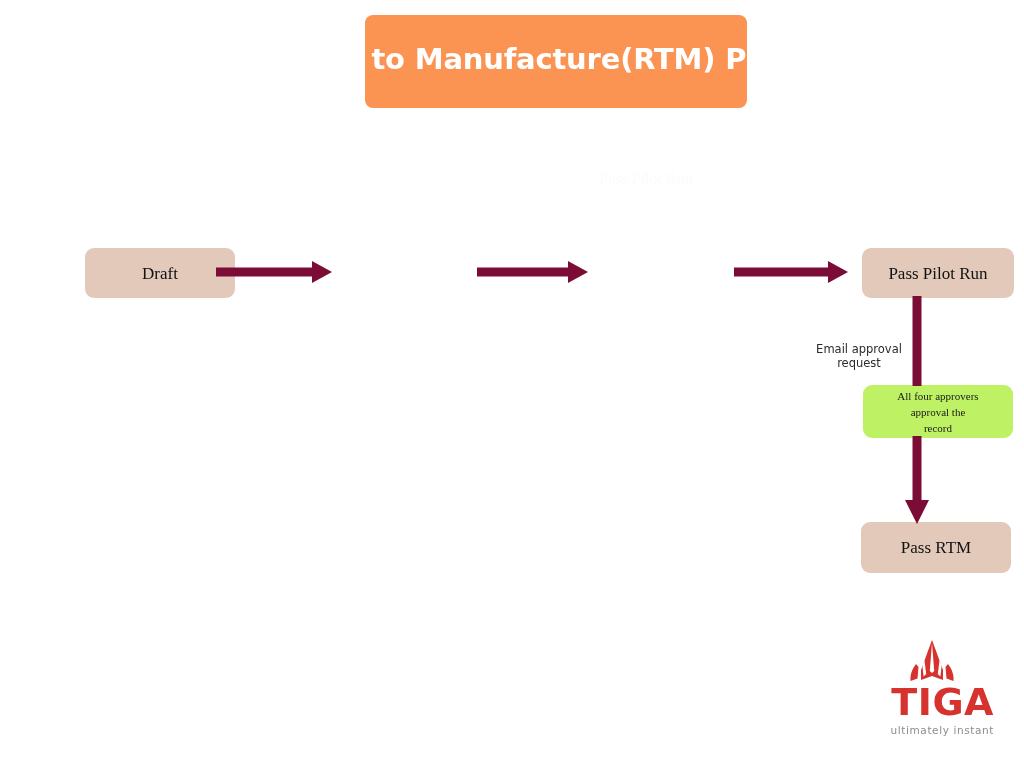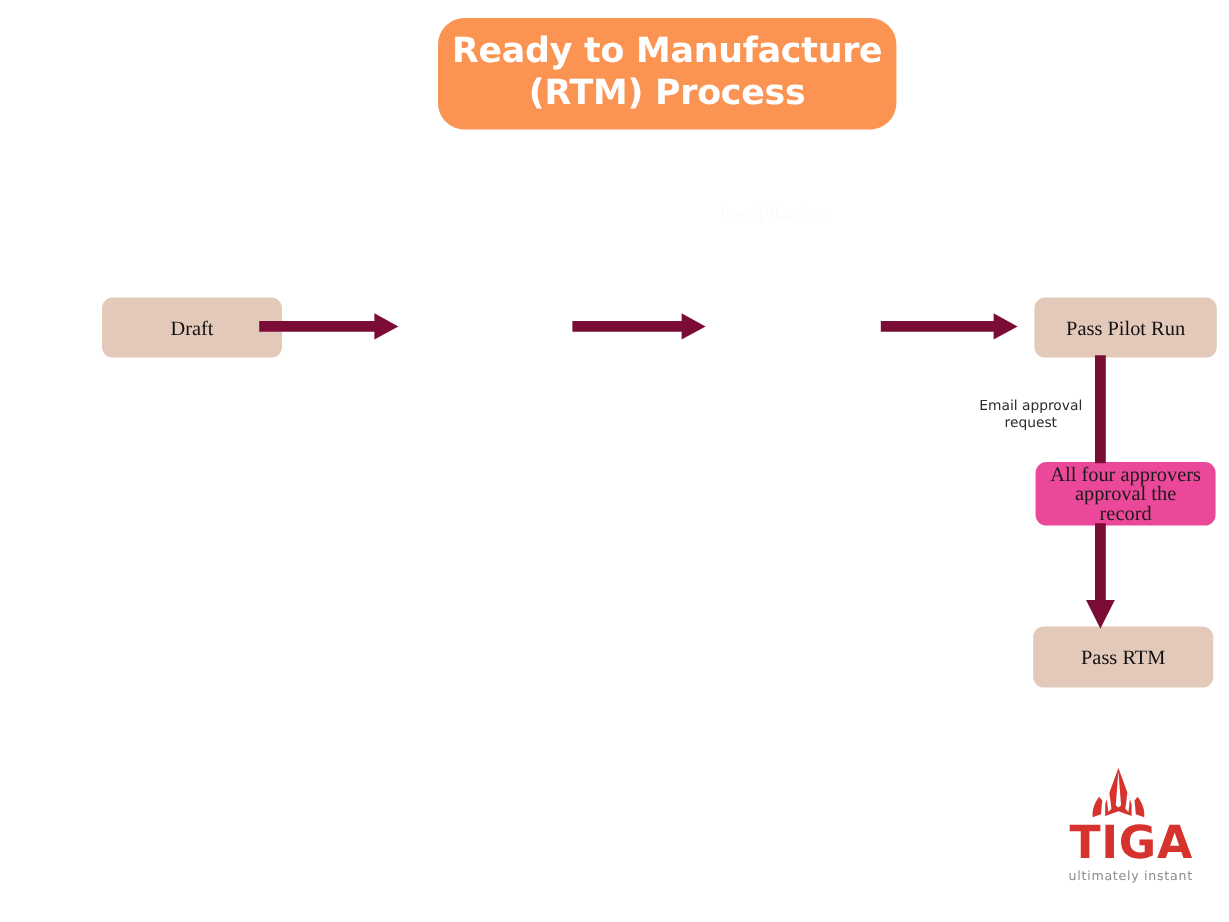--- a/index.html
+++ b/index.html
@@ -23,23 +23,23 @@
   }
 
   
   .title-banner {
     position: absolute;
     left: 365px;
     top: 15px;
     width: 382px;
     height: 93px;
     background: #fb9453;
-    border-radius: 22px;
+    border-radius: 8px;
     display: flex;
-    flex-direction: column;
+    flex-direction: row;
     align-items: center;
     justify-content: center;
     box-sizing: border-box;
     padding: 4px 12px 8px;
   }
   .title-line {
     color: #ffffff;
     font-family: "DejaVu Sans", sans-serif;
     font-size: 29px;
     font-weight: bold;
@@ -75,25 +75,25 @@
   }
   .node-tan {
     background: #e3c9ba;
     border-radius: 9px;
     color: #121212;
     font-family: "Liberation Serif", serif;
     font-size: 17px;
     line-height: 21px;
   }
   .node-orange {
-    background: #ec4899;
+    background: #bef264;
     border-radius: 9px;
     color: #1a1a1a;
     font-family: "Liberation Serif", serif;
-    font-size: 17px;
+    font-size: 11px;
     line-height: 16px;
     padding: 2px 6px;
   }
 
   #node-draft       { left: 67px;  top: 248px; width: 150px; height: 50px; }
   #node-start-rtm   { left: 328px; top: 248px; width: 150px; height: 50px; }
   #node-pass-prod   { left: 584px; top: 250px; width: 151px; height: 46px; }
   #node-pass-pilot  { left: 844px; top: 248px; width: 152px; height: 50px; }
   #node-approvers   { left: 845px; top: 385px; width: 150px; height: 53px; }
   #node-pass-rtm    { left: 843px; top: 522px; width: 150px; height: 51px; }
@@ -109,21 +109,21 @@
   #arrow-draft-to-start  { left: 216px; top: 256px; }
   #arrow-start-to-prod   { left: 477px; top: 256px; }
   #arrow-prod-to-pilot   { left: 734px; top: 256px; }
   #arrow-pilot-to-approv { left: 905px; top: 296px; }
   #arrow-approv-to-rtm   { left: 905px; top: 436px; }
 
   
   .edge-label {
     position: absolute;
     left: 804px;
-    top: 331px;
+    top: 342px;
     width: 110px;
     text-align: center;
     color: #2b2b2b;
     font-family: "DejaVu Sans", sans-serif;
     font-size: 11.5px;
     line-height: 14px;
   }
 
   
   .logo {

